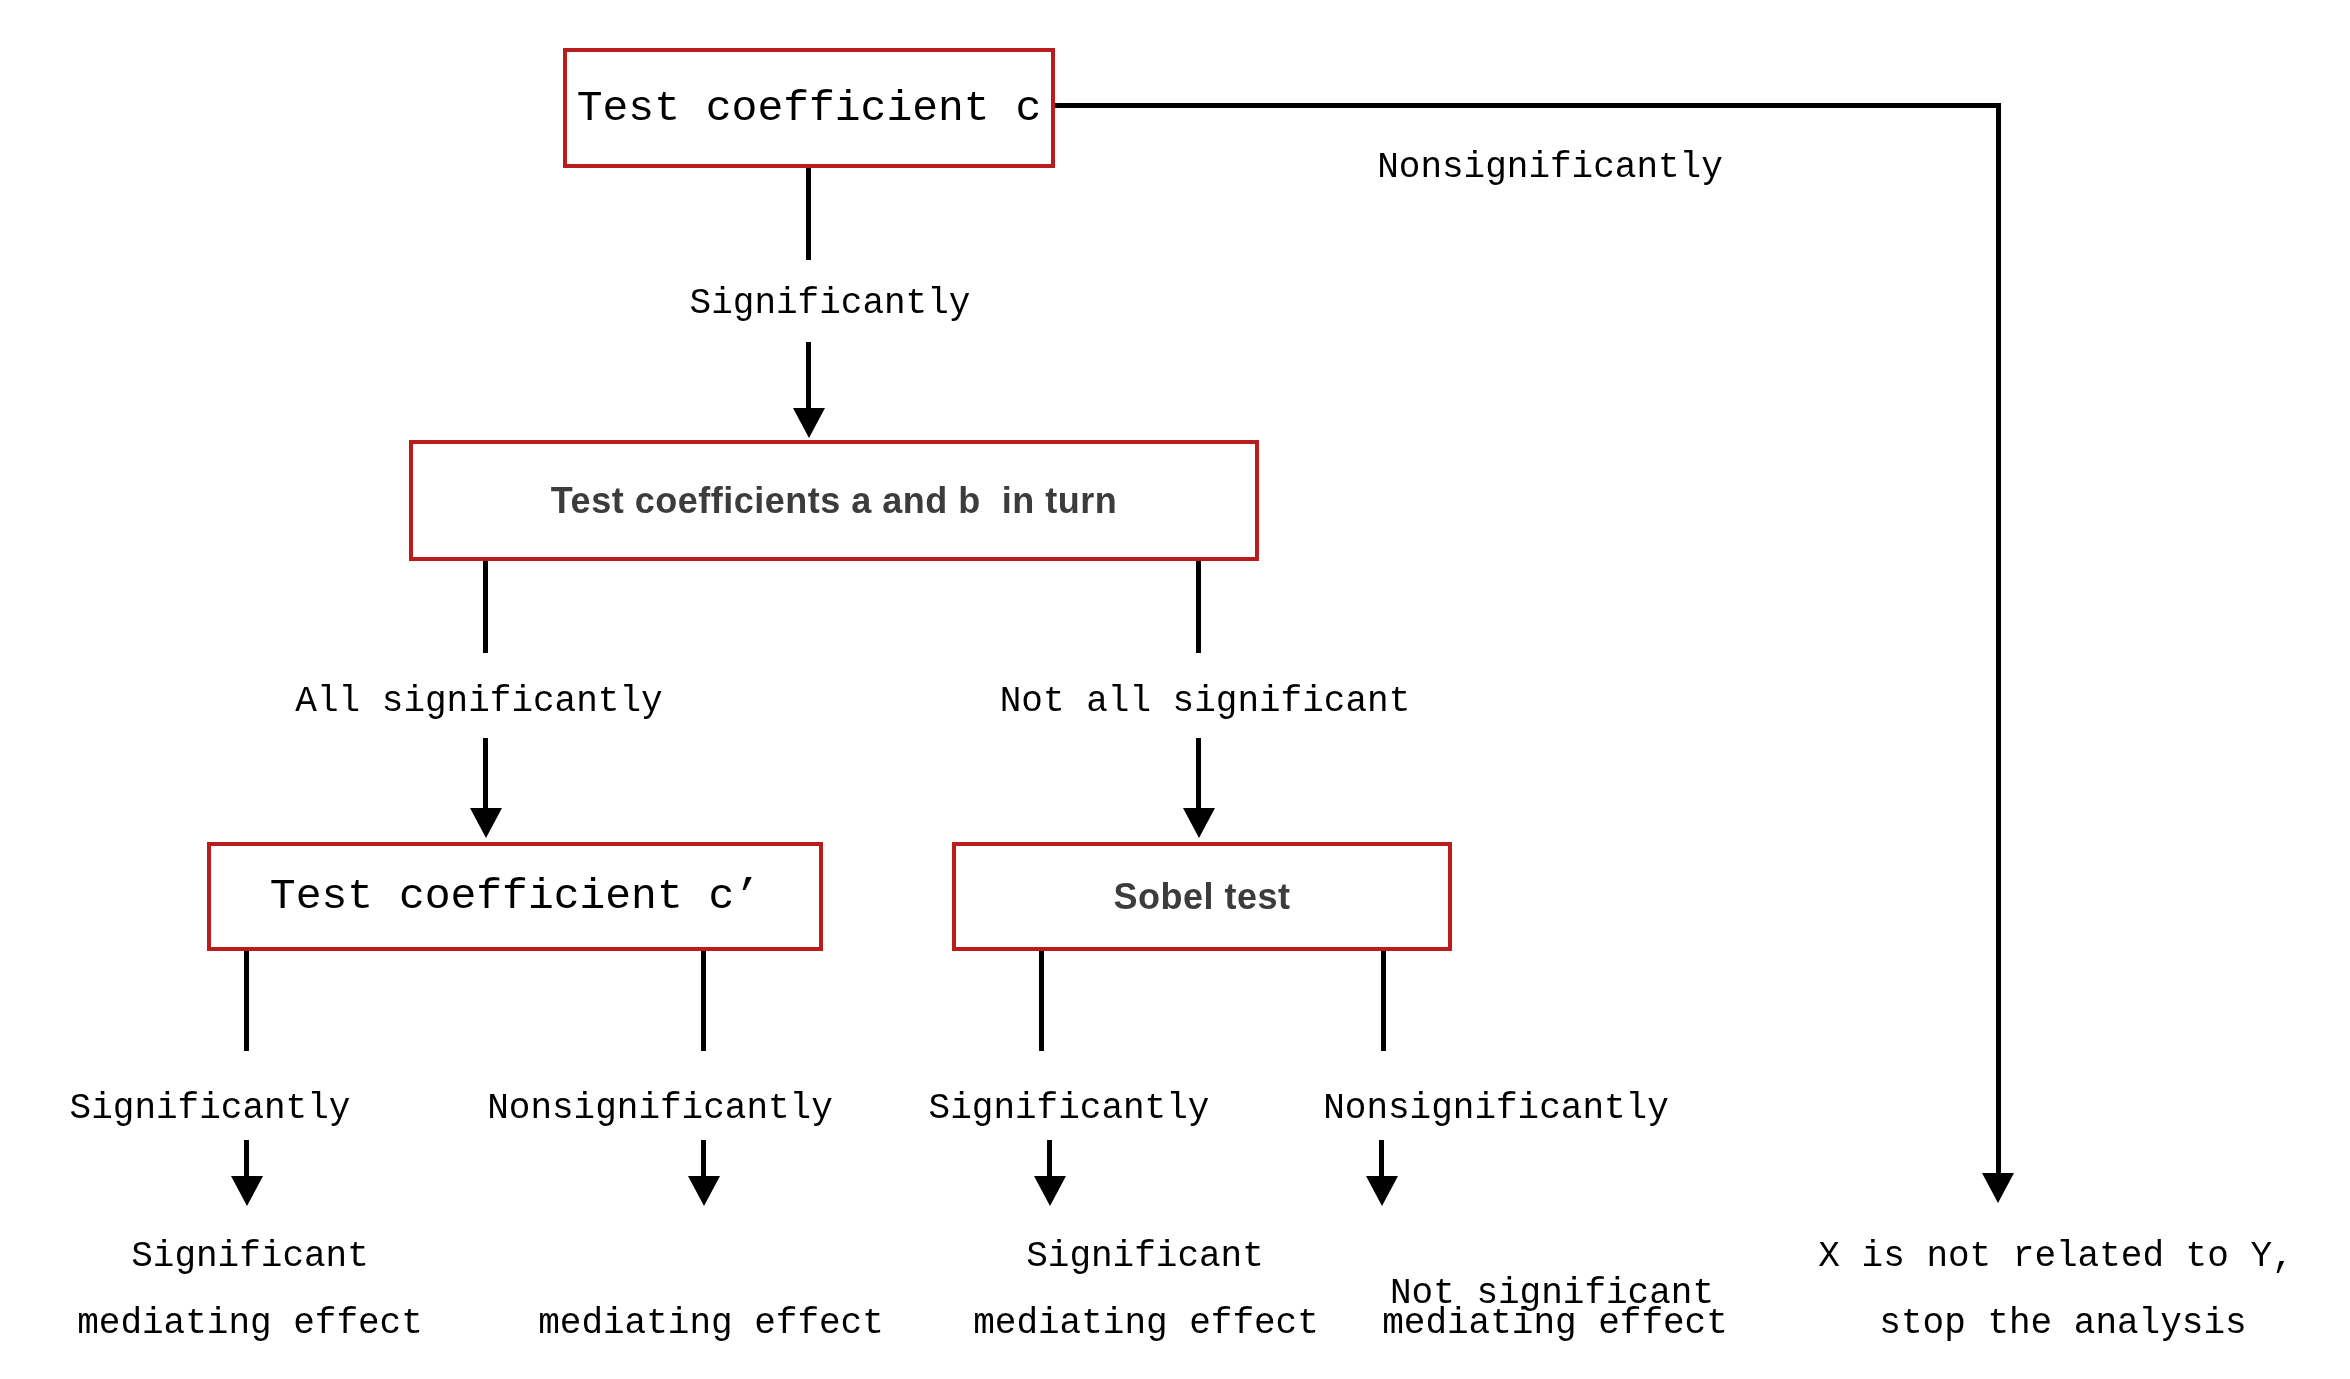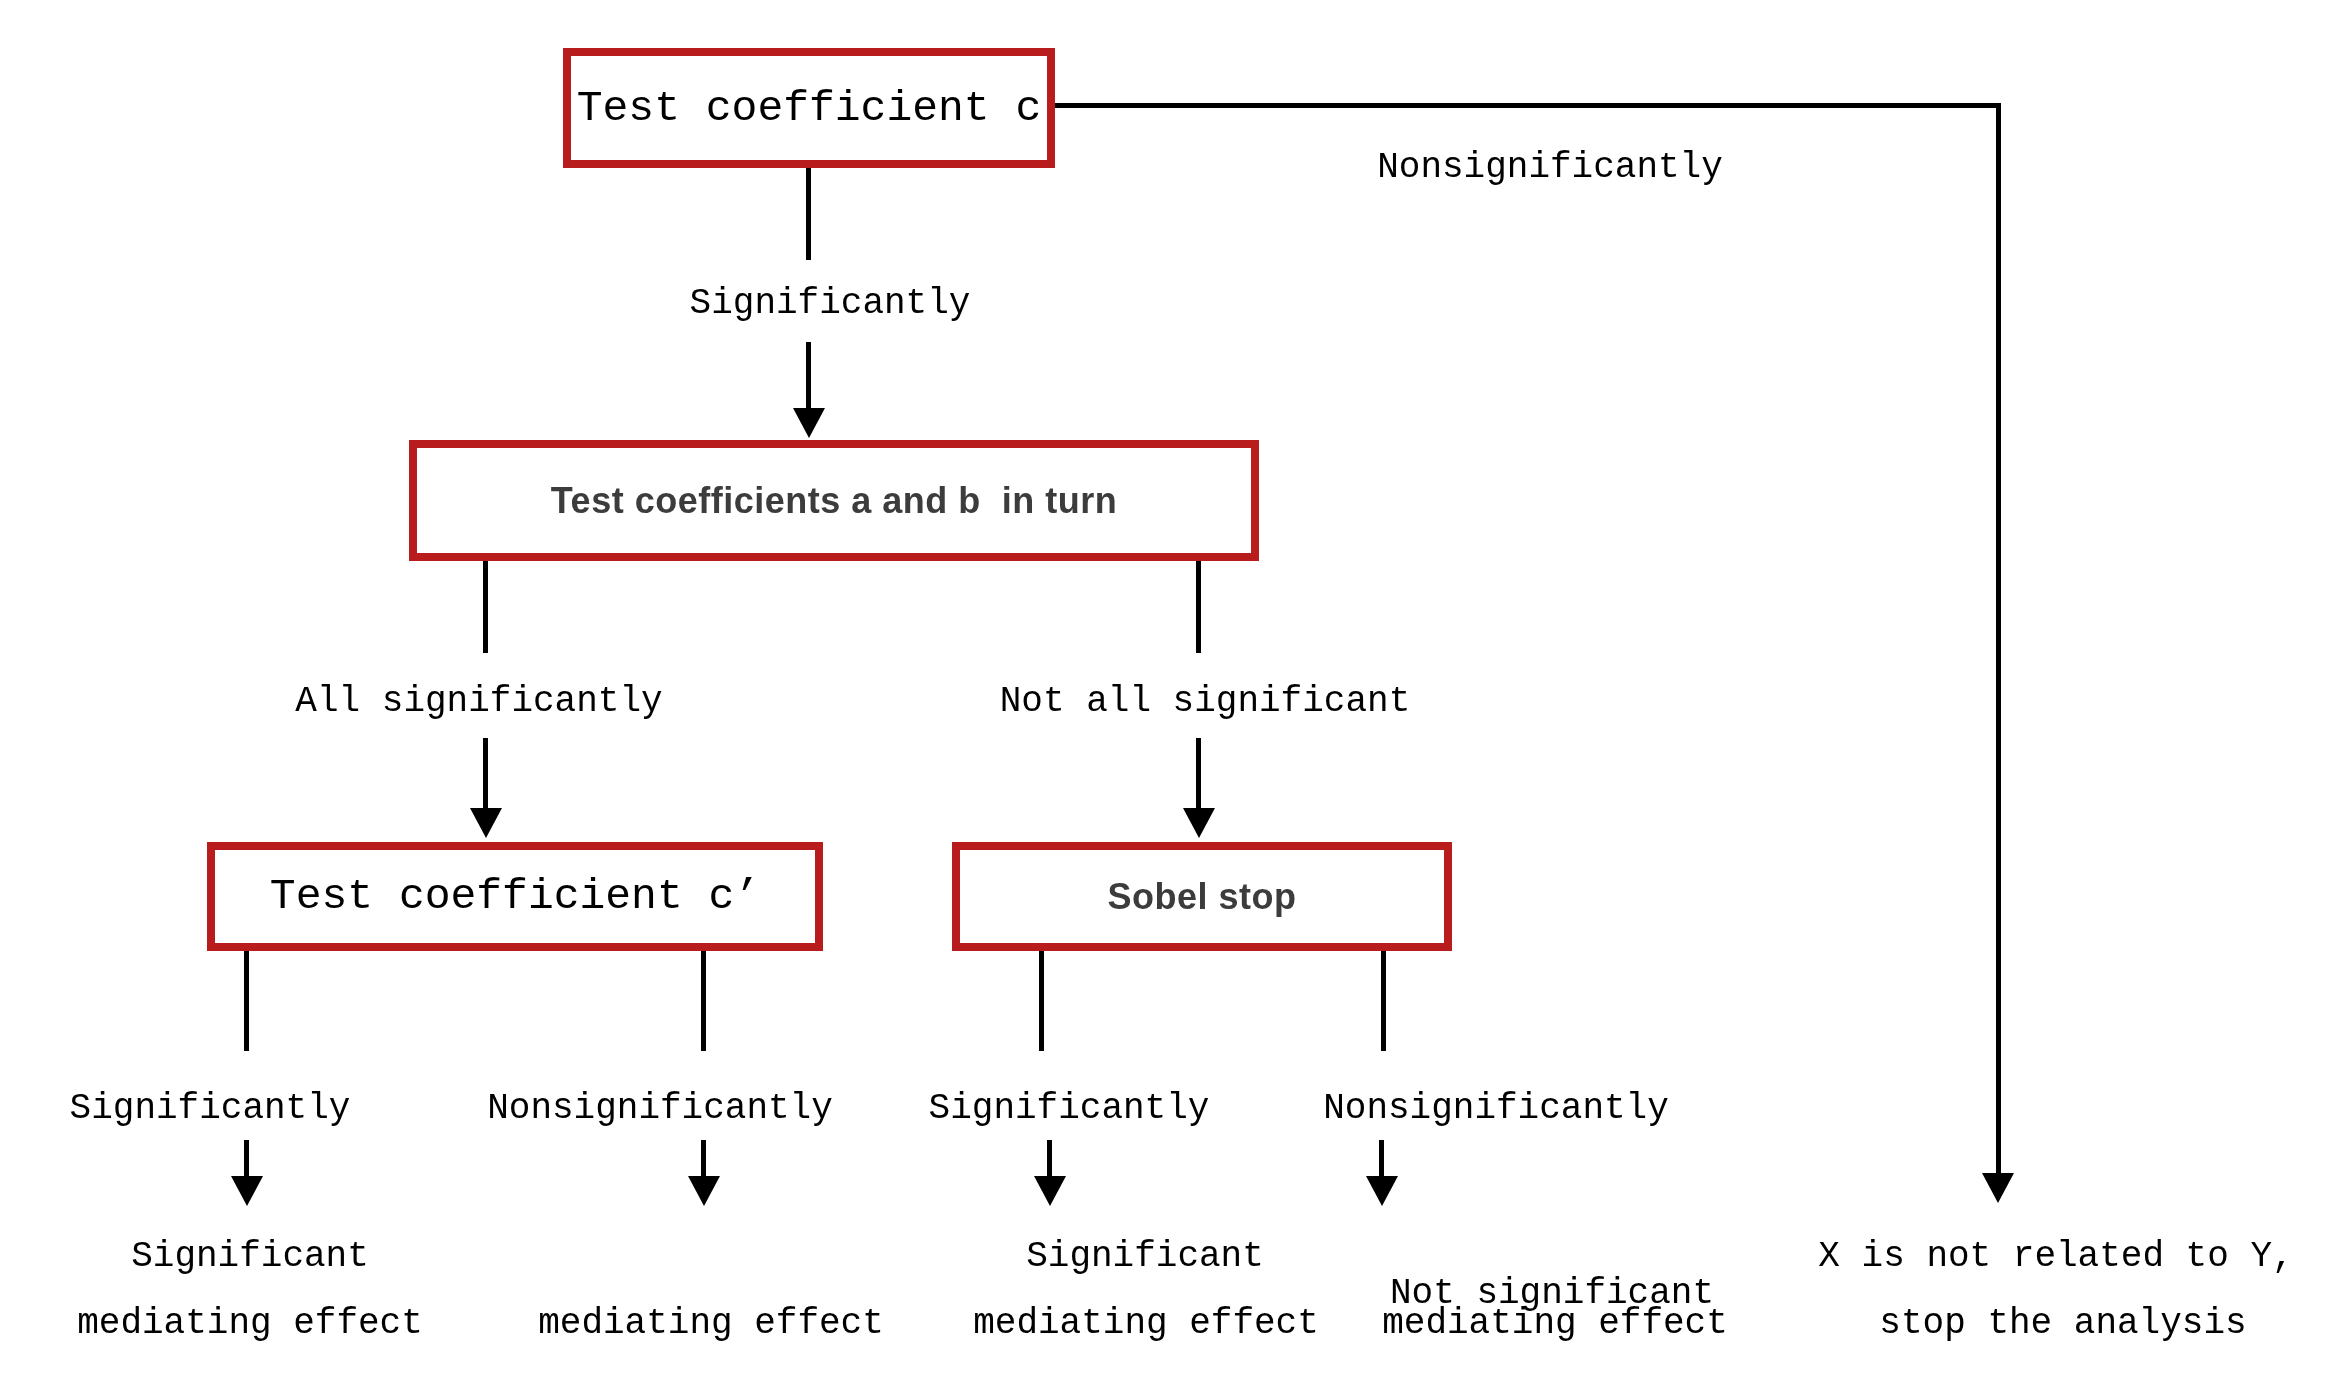--- a/index.html
+++ b/index.html
@@ -7,21 +7,21 @@
     position: relative;
     width: 2350px;
     height: 1379px;
     background: #ffffff;
     font-family: "Liberation Mono", monospace;
     overflow: hidden;
   }
   .box {
     position: absolute;
     box-sizing: border-box;
-    border: 8px solid #b91c1c;
+    border: 4px solid #b91c1c;
     background: #ffffff;
     display: flex;
     align-items: center;
     justify-content: center;
     white-space: pre;
   }
   .box.mono {
     font-family: "Liberation Mono", monospace;
     font-size: 43px;
     color: #000000;
@@ -55,21 +55,21 @@
 <body>
 
 <div id="canvas">
 
   <div class="box mono" style="left:563px; top:48px; width:492px; height:120px;">Test coefficient c</div>
 
   <div class="box sans" style="left:409px; top:440px; width:850px; height:121px;text-align:right;">Test coefficients a and b  in turn</div>
 
   <div class="box mono" style="left:207px; top:842px; width:616px; height:109px;">Test coefficient c’</div>
 
-  <div class="box sans" style="left:952px; top:842px; width:500px; height:109px;">Sobel stop</div>
+  <div class="box sans" style="left:952px; top:842px; width:500px; height:109px;">Sobel test</div>
 
   <div class="edge" style="left:806px; top:168px; width:5px; height:92px;"></div>
   <div class="lbl" style="left:830px; top:280px;">Significantly</div>
   <div class="edge" style="left:806px; top:342px; width:5px; height:68px;"></div>
   <div class="ahead" style="left:793px; top:408px;"></div>
 
   <div class="edge" style="left:1055px; top:103px; width:946px; height:5px;"></div>
   <div class="lbl" style="left:1550px; top:144px;">Nonsignificantly</div>
   <div class="edge" style="left:1996px; top:103px; width:5px; height:1072px;"></div>
   <div class="ahead" style="left:1982px; top:1173px;"></div>

